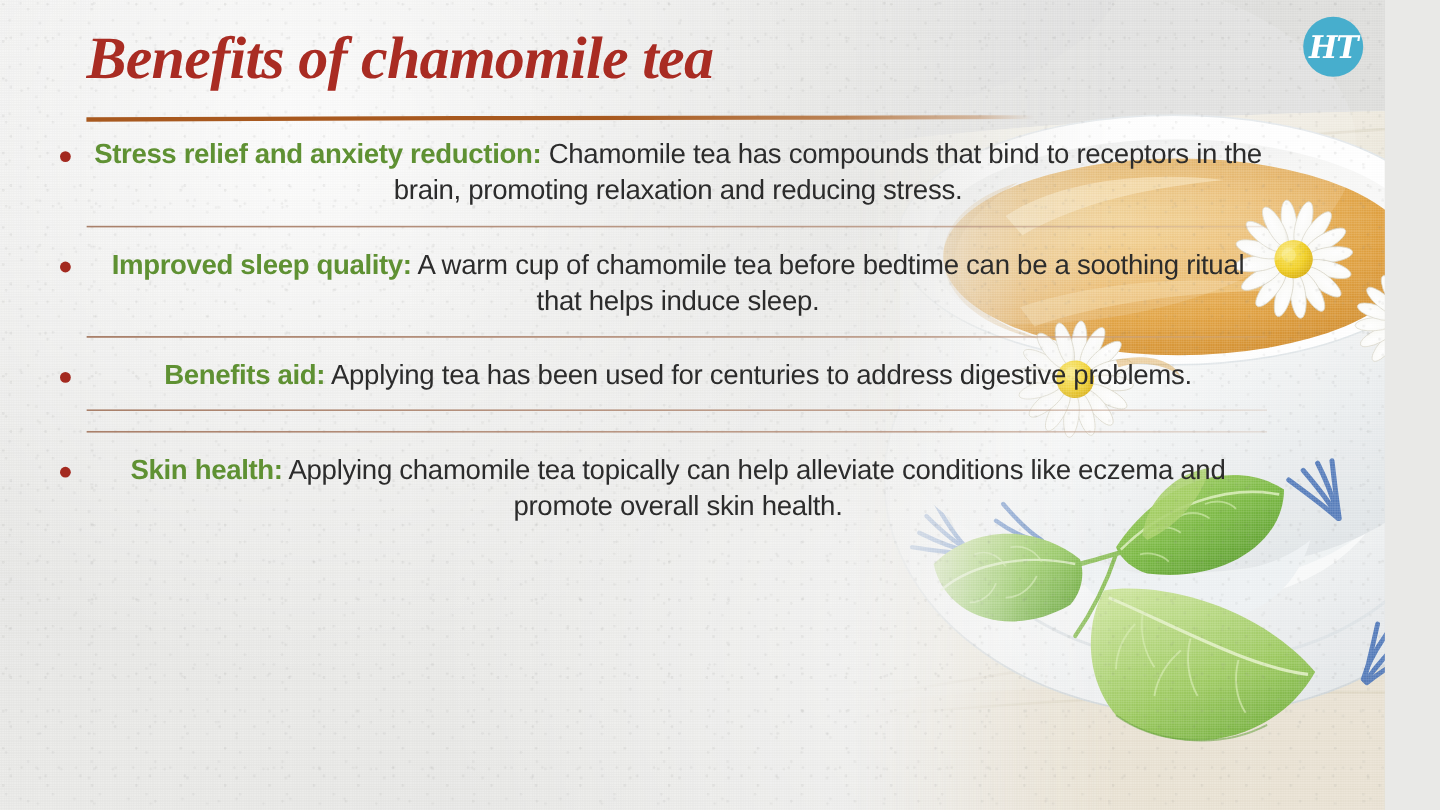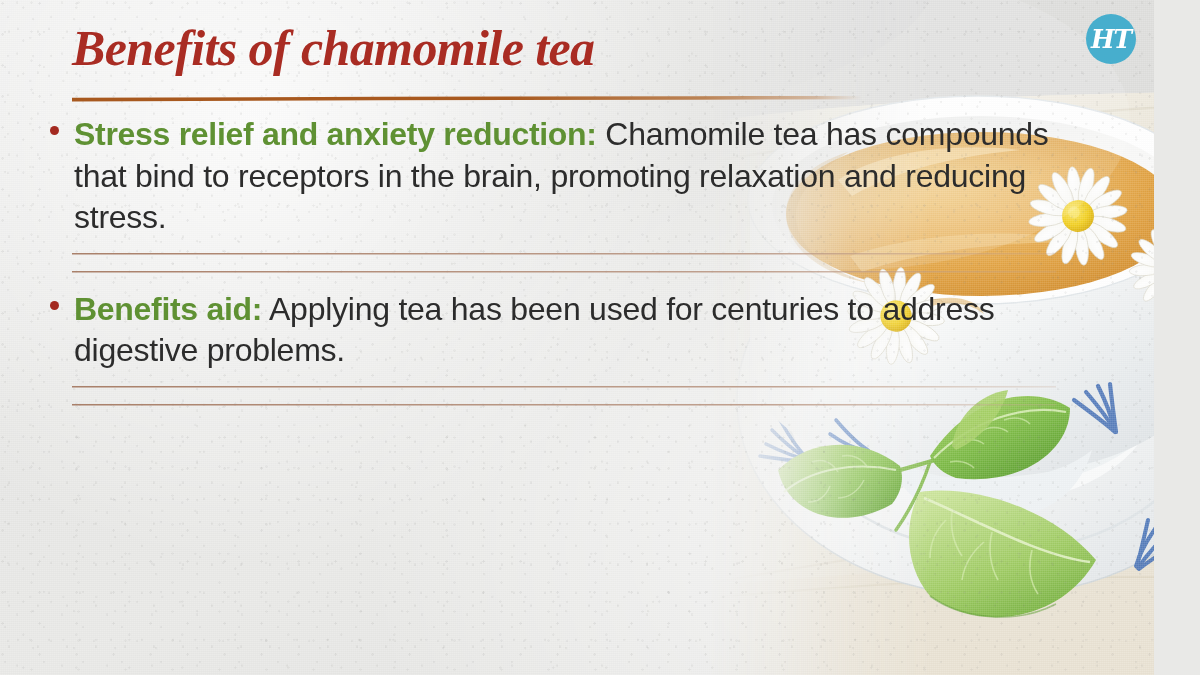--- a/index.html
+++ b/index.html
@@ -86,23 +86,24 @@
 
   
   .list { position:absolute; left:46px; top:114px; width:1010px; }
   .item { position:relative; padding-left:28px; }
   .dot {
     position:absolute; left:4px; top:12px;
     width:9px; height:9px; border-radius:50%;
     background:#a3291f;
   }
   .line {
-    font-size:32px; line-height:1.30;
+    font-size:23px; line-height:1.30;
     color:#2c2c2c; letter-spacing:-0.25px;
     font-weight:400;
+    text-align:center;
   }
   .lead {
     color:#5f9133; font-weight:bold; letter-spacing:-0.3px;
   }
   .sep { height:2px; margin:14px 0 16px 26px; }
   .sep-i { display:block; width:100%; height:100%; }
 
   .sr { position:absolute; width:1px; height:1px; overflow:hidden; clip:rect(0,0,0,0); }
 </style>
 </head>
@@ -381,20 +382,24 @@
             <linearGradient id="dg1" x1="0" y1="0" x2="1" y2="0">
           <stop offset="0" stop-color="#a9806a"></stop>
               <stop offset="0.7" stop-color="#b89480" stop-opacity="0.85"></stop>
           <stop offset="1" stop-color="#c6a894" stop-opacity="0.25"></stop>
             </linearGradient>
           </defs>
         <rect x="0" y="0" width="730" height="1.5" fill="url(#dg1)"></rect>
       </svg>
     </div>
 
+    <div class="item">
+      <span class="dot"></span>
+      <p class="line"><span class="lead">Improved sleep quality:</span><span> A warm cup of chamomile tea before bedtime can be a soothing ritual that helps induce sleep.</span></p>
+    </div>
 
     <div class="sep">
       <svg class="sep-i" viewBox="0 0 730 2" preserveAspectRatio="none" aria-hidden="true">
         <rect x="0" y="0" width="730" height="1.5" fill="url(#dg1)"></rect>
       </svg>
     </div>
 
     <div class="item">
       <span class="dot"></span>
       <p class="line"><span class="lead">Benefits aid:</span><span> Applying tea has been used for centuries to address digestive problems.</span></p>
@@ -406,15 +411,19 @@
       </svg>
     </div>
 
 
     <div class="sep">
       <svg class="sep-i" viewBox="0 0 730 2" preserveAspectRatio="none" aria-hidden="true">
         <rect x="0" y="0" width="730" height="1.5" fill="url(#dg1)"></rect>
       </svg>
     </div>
 
+    <div class="item">
+      <span class="dot"></span>
+      <p class="line"><span class="lead">Skin health:</span><span> Applying chamomile tea topically can help alleviate conditions like eczema and promote overall skin health.</span></p>
+    </div>
 
   </div>
 </div>
 
 </body></html>

